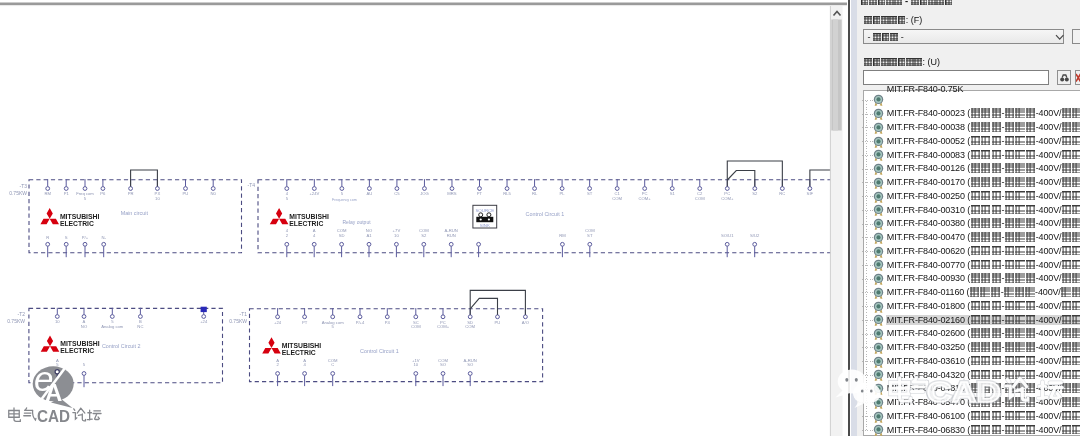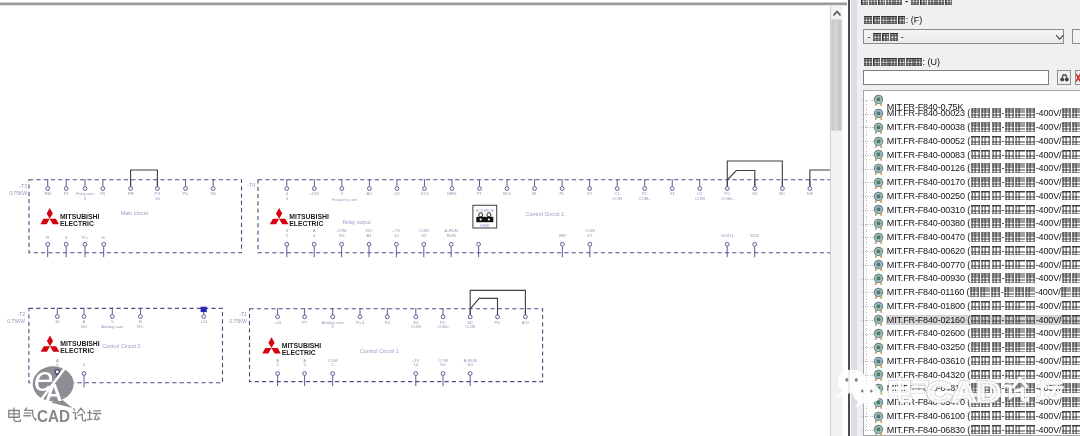--- a/index.html
+++ b/index.html
@@ -346,21 +346,21 @@
 <div class="abs" style="left:863.3px;top:90px;width:217px;height:346px;background:#fff;border:1px solid #a8a8a8;border-right:none;box-sizing:border-box"></div>
 <div class="abs" style="left:866.3px;top:99.8px;width:1px;height:330px;background:repeating-linear-gradient(0deg,#b9b9b9 0 1px,transparent 1px 2.6px)"></div>
 <div class="abs" style="left:861.5px;top:99.80px;width:11px;height:1px;background:repeating-linear-gradient(90deg,#b9b9b9 0 1px,transparent 1px 2.6px)"></div>
 <svg class="abs" style="left:873.3px;top:94.40px" width="11" height="13">
     <path d="M2.6,8 L1.6,12 L4.4,11.2 Z" fill="#c3a75c"></path>
     <path d="M8.4,8 L9.4,12 L6.6,11.2 Z" fill="#c3a75c"></path>
     <circle cx="5.5" cy="5.4" r="4.7" fill="#6f8289"></circle>
     <circle cx="5.5" cy="5.4" r="3.5" fill="#a9c9c2"></circle>
     <circle cx="5.5" cy="5.4" r="2.1" fill="#4e7a70"></circle>
   </svg>
-<div class="row" style="top:102px">MIT.FR-F840-0.75K</div>
+<div class="row" style="top:84px">MIT.FR-F840-0.75K</div>
 <div class="abs" style="left:861.5px;top:113.55px;width:11px;height:1px;background:repeating-linear-gradient(90deg,#b9b9b9 0 1px,transparent 1px 2.6px)"></div>
 <svg class="abs" style="left:873.3px;top:108.15px" width="11" height="13">
     <path d="M2.6,8 L1.6,12 L4.4,11.2 Z" fill="#c3a75c"></path>
     <path d="M8.4,8 L9.4,12 L6.6,11.2 Z" fill="#c3a75c"></path>
     <circle cx="5.5" cy="5.4" r="4.7" fill="#6f8289"></circle>
     <circle cx="5.5" cy="5.4" r="3.5" fill="#a9c9c2"></circle>
     <circle cx="5.5" cy="5.4" r="2.1" fill="#4e7a70"></circle>
   </svg>
 <div class="row" style="top:108.35px">MIT.FR-F840-00023 (<span class="ck"></span><span class="ck"></span><span class="ck"></span>-<span class="ck"></span><span class="ck"></span><span class="ck"></span>-400V/<span class="ck"></span><span class="ck"></span>)</div>
 <div class="abs" style="left:861.5px;top:127.30px;width:11px;height:1px;background:repeating-linear-gradient(90deg,#b9b9b9 0 1px,transparent 1px 2.6px)"></div>

